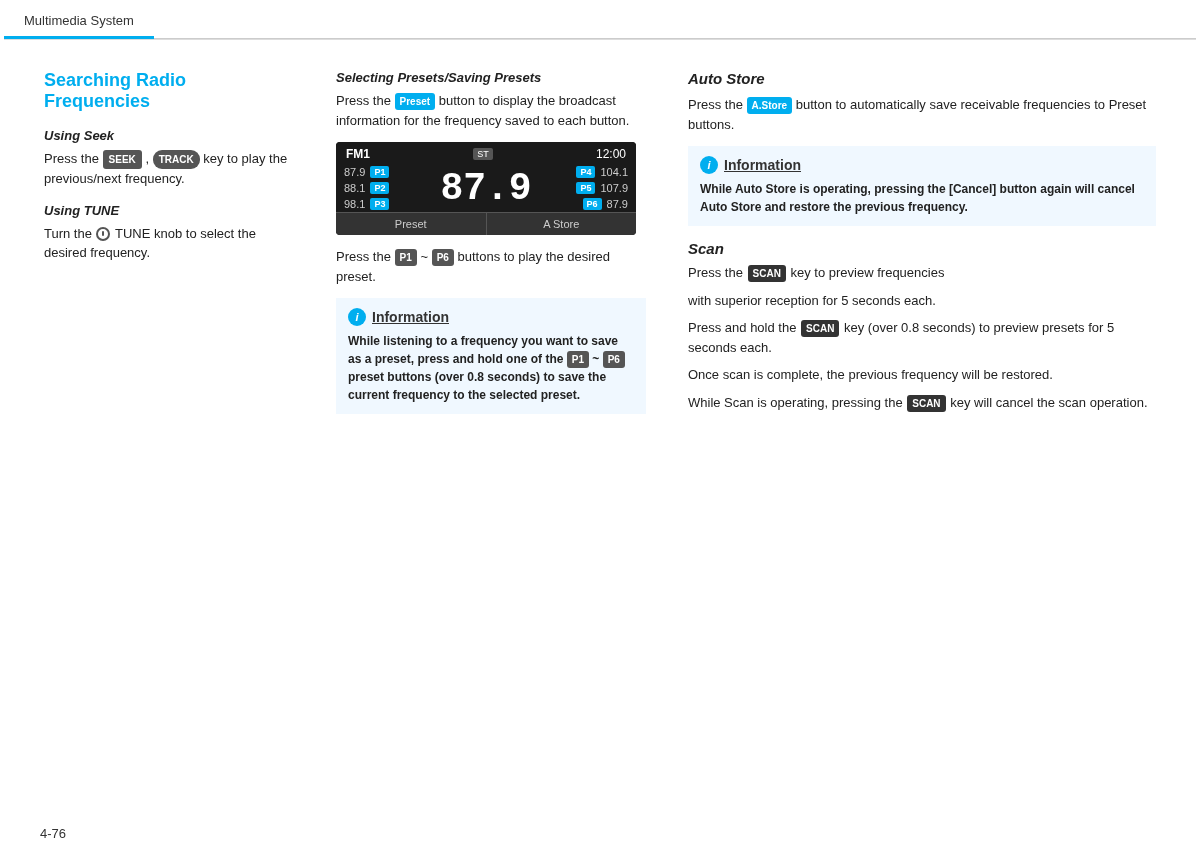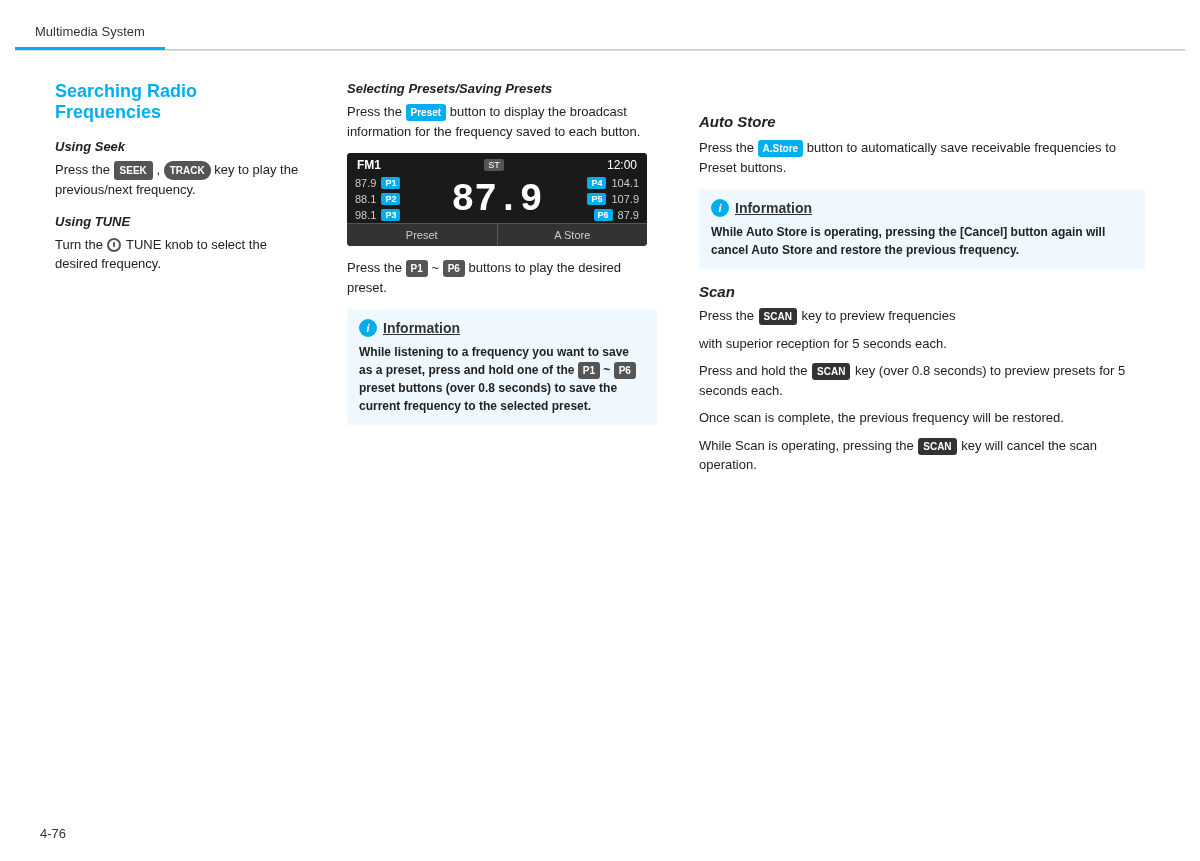--- a/index.html
+++ b/index.html
@@ -10,21 +10,21 @@
       font-size: 13px;
       color: #222;
       background: #fff;
       overflow: hidden;
     }
 
     .page-container {
       width: 1200px;
       height: 861px;
       position: relative;
-      padding: 15px;
+      padding: 4px;
     }
 
     
     .header-bar {
       display: flex;
       align-items: stretch;
       height: 36px;
       border-bottom: 1px solid #ddd;
     }
     .header-title-block {
@@ -325,21 +325,20 @@
       border-right: none;
     }
 
     
     .auto-store-heading {
       font-size: 15px;
       font-weight: bold;
       font-style: italic;
       color: #222;
       margin-bottom: 8px;
-      margin-top: 32px;
     }
 
     .scan-heading {
       font-size: 15px;
       font-weight: bold;
       font-style: italic;
       color: #222;
       margin-bottom: 6px;
       margin-top: 14px;
     }

